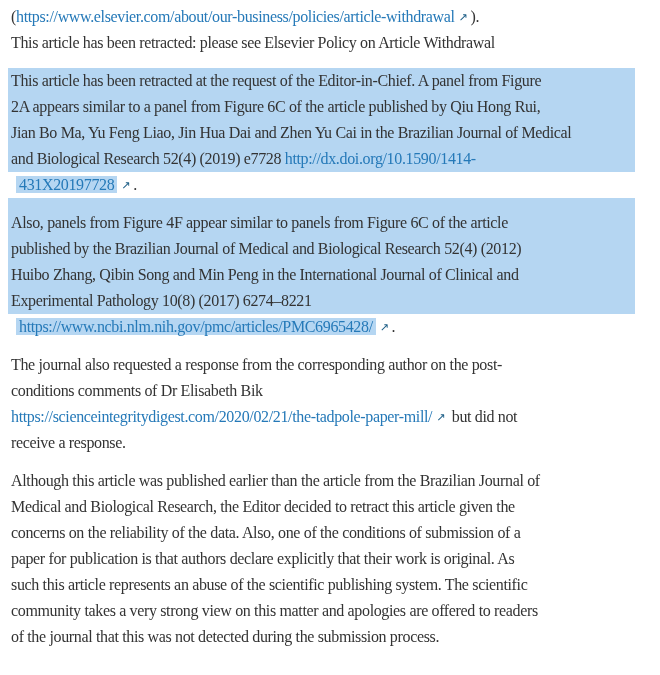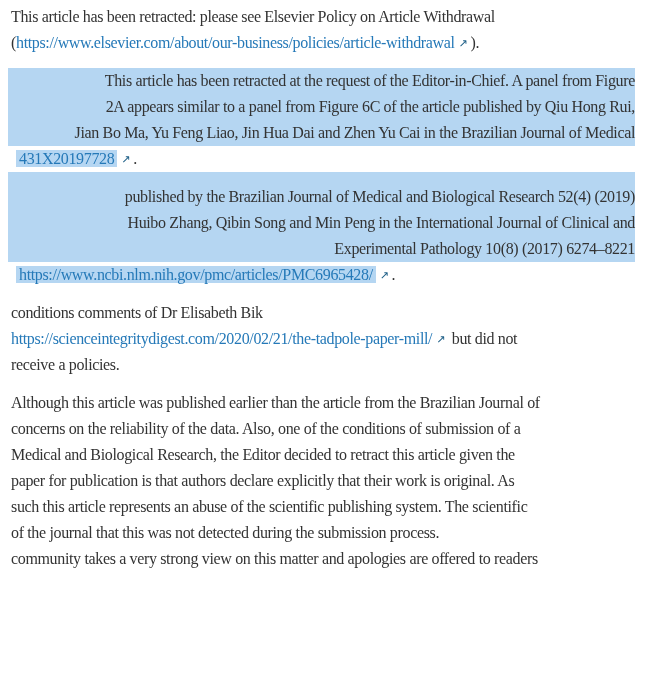--- a/index.html
+++ b/index.html
@@ -17,21 +17,21 @@
     color:var(--text);
   }
   .content{padding:4px 0 0 8px;}
   .paragraph{width:627px;}
   .line{
     height:26px;line-height:26px;
     font-size:16px;letter-spacing:-0.35px;
     white-space:nowrap;
     padding-left:3px;
   }
-  .line.hl-full{background:var(--hl);text-align:right;}
+  .line.hl-full{background:var(--hl);}
   .line.hl-partial{padding-left:8px;}
   .line.hl-partial .sel{
     background:var(--hl);
     padding-left:3px;padding-right:3px;
   }
   .spacer{height:12px;width:627px;}
   .spacer.hl{background:var(--hl);}
   a.link{color:var(--link);text-decoration:none;cursor:pointer;}
   .ext-icon{
     font-family:"DejaVu Sans", sans-serif;
@@ -40,46 +40,49 @@
     margin:0 3px 0 4px;
     vertical-align:1px;
     display:inline-block;
   }
 </style>
 </head>
 <body>
 
 <div class="content">
     <div class="paragraph">
+      <div class="line"><span>(</span><a class="link" href="#">https://www.elsevier.com/about/our-business/policies/article-withdrawal</a><span class="ext-icon">↗</span><span>).</span></div>
       <div class="line"><span>This article has been retracted: please see Elsevier Policy on Article Withdrawal</span></div>
-      <div class="line"><span>(</span><a class="link" href="#">https://www.elsevier.com/about/our-business/policies/article-withdrawal</a><span class="ext-icon">↗</span><span>).</span></div>
     </div>
     <div class="spacer"></div>
     <div class="paragraph">
       <div class="line hl-full"><span>This article has been retracted at the request of the Editor-in-Chief. A panel from Figure</span></div>
       <div class="line hl-full"><span>2A appears similar to a panel from Figure 6C of the article published by Qiu Hong Rui,</span></div>
       <div class="line hl-full"><span>Jian Bo Ma, Yu Feng Liao, Jin Hua Dai and Zhen Yu Cai in the Brazilian Journal of Medical</span></div>
+      <div class="line hl-full"><span>and Biological Research 52(4) (2019) e7728 </span><a class="link" href="#">http://dx.doi.org/10.1590/1414-</a></div>
       <div class="line hl-partial"><a class="link sel" href="#">431X20197728</a><span class="ext-icon">↗</span><span>.</span></div>
     </div>
     <div class="spacer hl"></div>
     <div class="paragraph">
-      <div class="line hl-full"><span>published by the Brazilian Journal of Medical and Biological Research 52(4) (2019)</span></div>
+      <div class="line hl-full"><span>Also, panels from Figure 4F appear similar to panels from Figure 6C of the article</span></div>
+      <div class="line hl-full"><span>published by the Brazilian Journal of Medical and Biological Research 52(4) (2012)</span></div>
       <div class="line hl-full"><span>Huibo Zhang, Qibin Song and Min Peng in the International Journal of Clinical and</span></div>
       <div class="line hl-full"><span>Experimental Pathology 10(8) (2017) 6274–8221</span></div>
       <div class="line hl-partial"><a class="link sel" href="#">https://www.ncbi.nlm.nih.gov/pmc/articles/PMC6965428/</a><span class="ext-icon">↗</span><span>.</span></div>
     </div>
     <div class="spacer"></div>
     <div class="paragraph">
+      <div class="line"><span>The journal also requested a response from the corresponding author on the post-</span></div>
       <div class="line"><span>conditions comments of Dr Elisabeth Bik</span></div>
       <div class="line"><a class="link" href="#">https://scienceintegritydigest.com/2020/02/21/the-tadpole-paper-mill/</a><span class="ext-icon">↗</span><span> but did not</span></div>
-      <div class="line"><span>receive a policies.</span></div>
+      <div class="line"><span>receive a response.</span></div>
     </div>
     <div class="spacer"></div>
     <div class="paragraph">
       <div class="line"><span>Although this article was published earlier than the article from the Brazilian Journal of</span></div>
+      <div class="line"><span>Medical and Biological Research, the Editor decided to retract this article given the</span></div>
       <div class="line"><span>concerns on the reliability of the data. Also, one of the conditions of submission of a</span></div>
-      <div class="line"><span>Medical and Biological Research, the Editor decided to retract this article given the</span></div>
       <div class="line"><span>paper for publication is that authors declare explicitly that their work is original. As</span></div>
       <div class="line"><span>such this article represents an abuse of the scientific publishing system. The scientific</span></div>
+      <div class="line"><span>community takes a very strong view on this matter and apologies are offered to readers</span></div>
       <div class="line"><span>of the journal that this was not detected during the submission process.</span></div>
-      <div class="line"><span>community takes a very strong view on this matter and apologies are offered to readers</span></div>
     </div>
   </div>
 
 </body></html>

